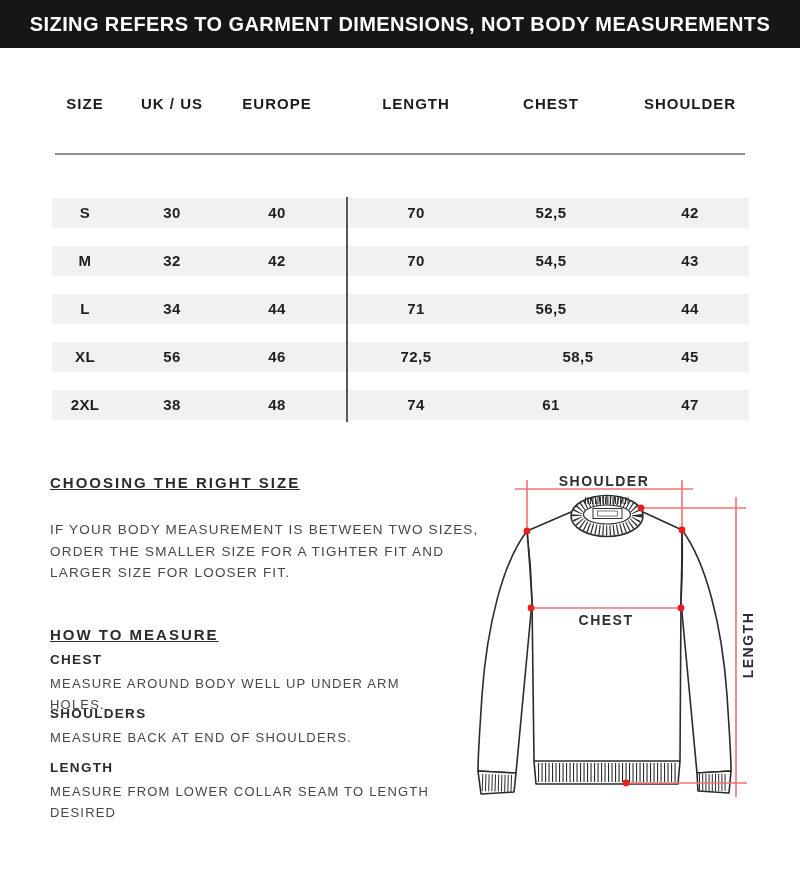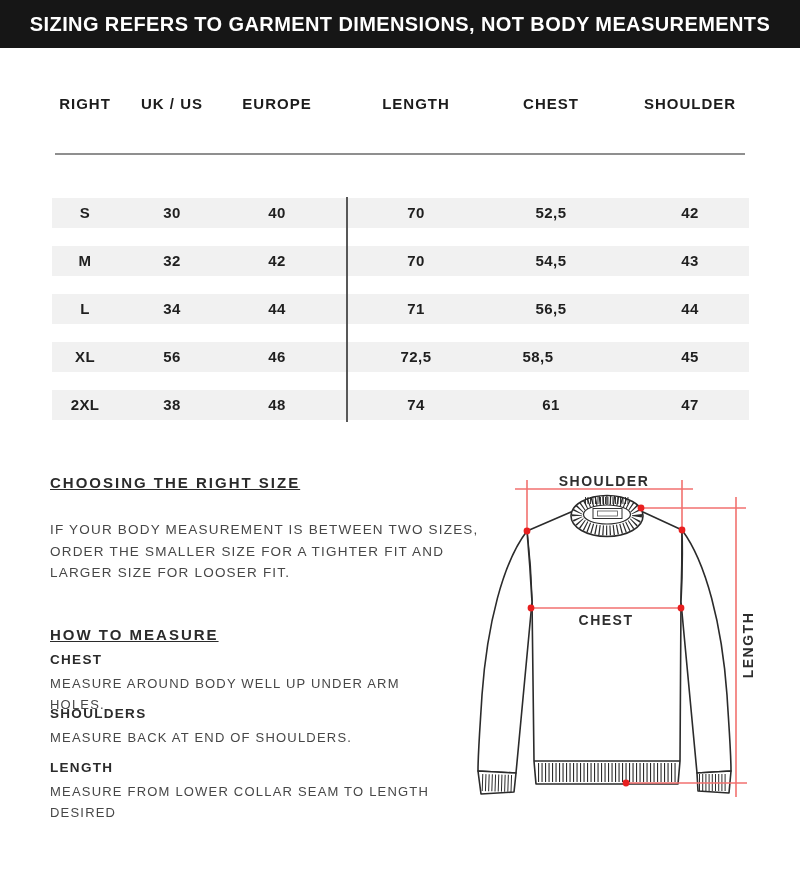--- a/index.html
+++ b/index.html
@@ -34,21 +34,21 @@
 </style>
 </head>
 <body>
 
 <div class="page">
 
   <div class="banner">
     <span>SIZING REFERS TO GARMENT DIMENSIONS, NOT BODY MEASUREMENTS</span>
   </div>
 
-  <div class="thead-cell" style="left:85px">RIGHT</div>
+  <div class="thead-cell" style="left:85px">SIZE</div>
   <div class="thead-cell" style="left:172px">UK / US</div>
   <div class="thead-cell" style="left:277px">EUROPE</div>
   <div class="thead-cell" style="left:416px">LENGTH</div>
   <div class="thead-cell" style="left:551px">CHEST</div>
   <div class="thead-cell" style="left:690px">SHOULDER</div>
 
   <div class="header-rule"></div>
 
   <div id="table-rows">
       <div class="trow" style="top: 198px;">
@@ -73,21 +73,21 @@
         <span class="tcell" style="left: 177px;">44</span>
         <span class="tcell" style="left: 316px;">71</span>
         <span class="tcell" style="left: 451px;">56,5</span>
         <span class="tcell" style="left: 590px;">44</span>
       </div>
       <div class="trow" style="top: 342px;">
         <span class="tcell" style="left: -15px;">XL</span>
         <span class="tcell" style="left: 72px;">56</span>
         <span class="tcell" style="left: 177px;">46</span>
         <span class="tcell" style="left: 316px;">72,5</span>
-        <span class="tcell" style="left: 438px;">58,5</span>
+        <span class="tcell" style="left: 478px;">58,5</span>
         <span class="tcell" style="left: 590px;">45</span>
       </div>
       <div class="trow" style="top: 390px;">
         <span class="tcell" style="left: -15px;">2XL</span>
         <span class="tcell" style="left: 72px;">38</span>
         <span class="tcell" style="left: 177px;">48</span>
         <span class="tcell" style="left: 316px;">74</span>
         <span class="tcell" style="left: 451px;">61</span>
         <span class="tcell" style="left: 590px;">47</span>
       </div>

